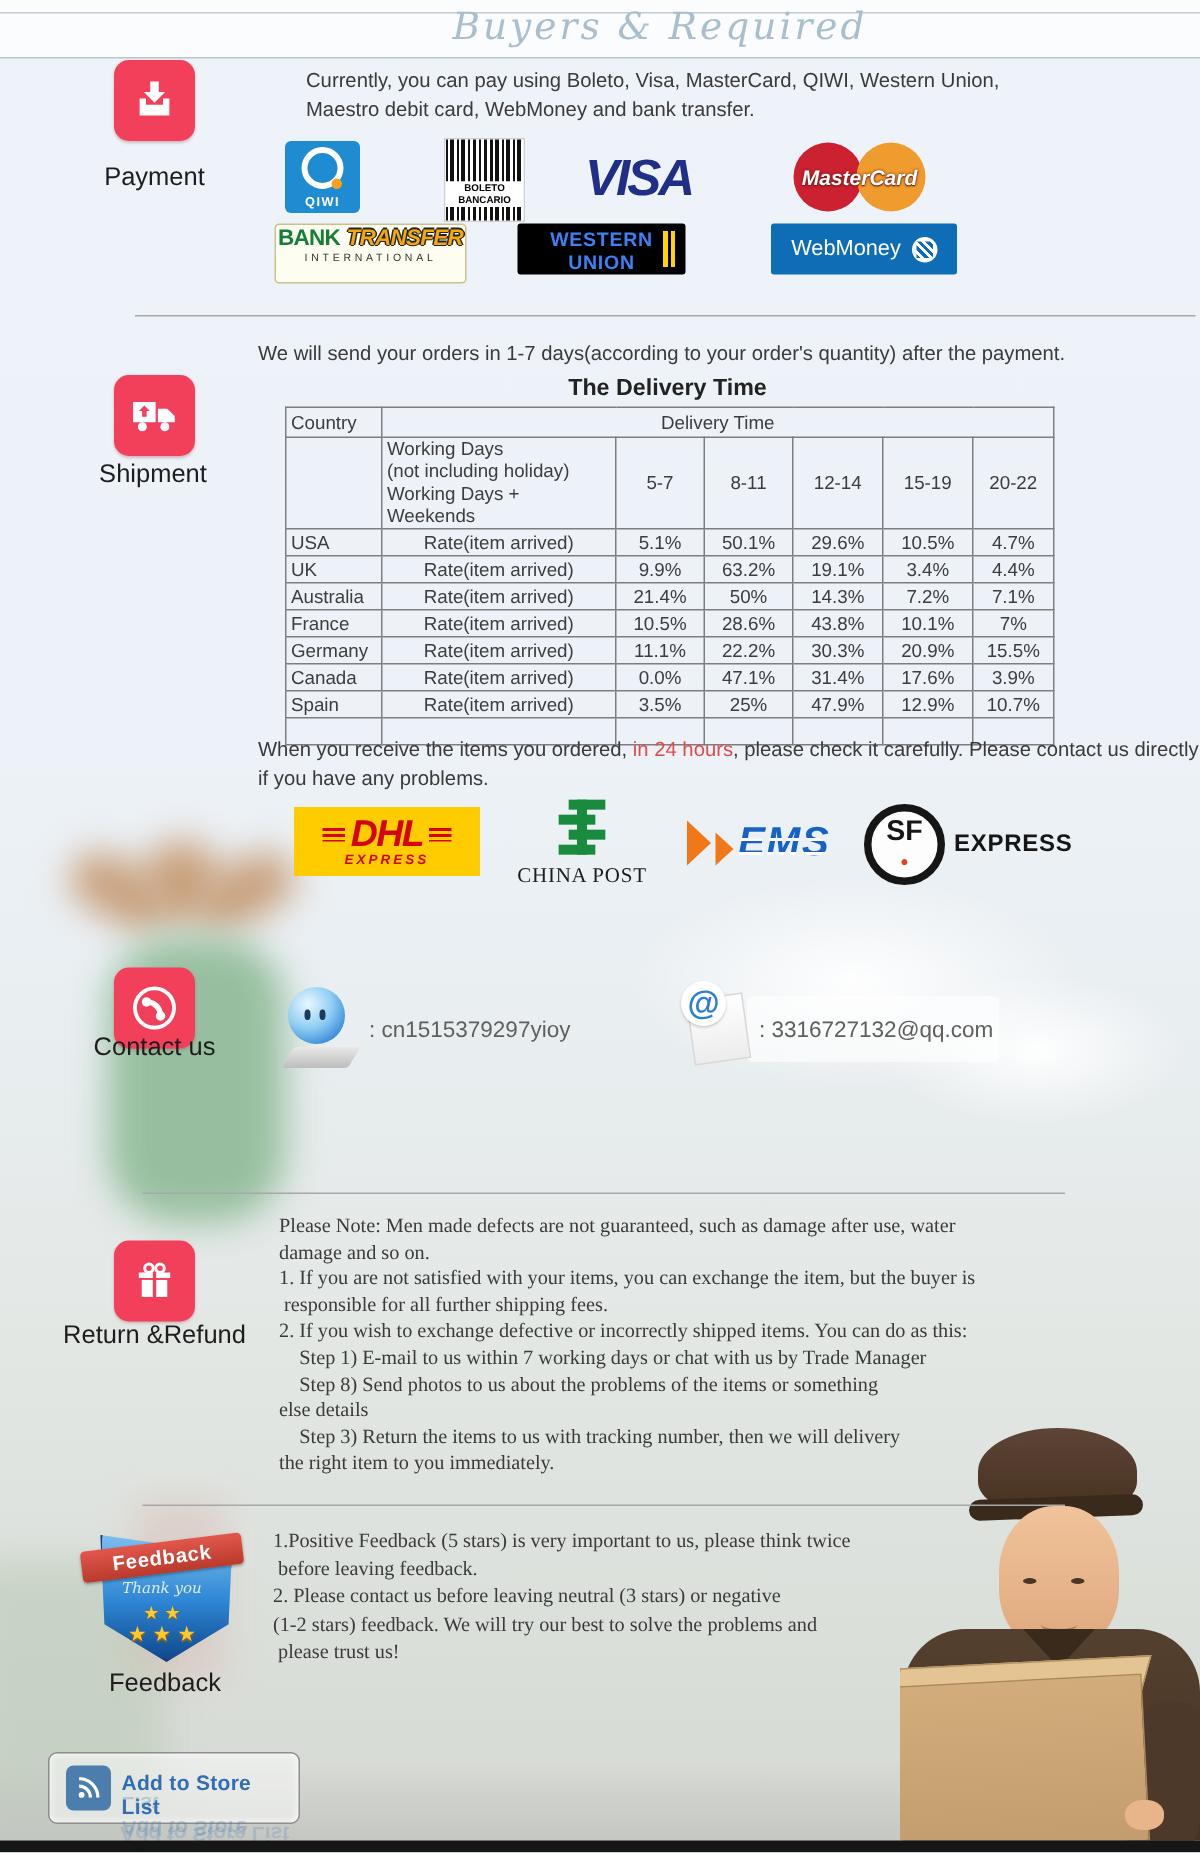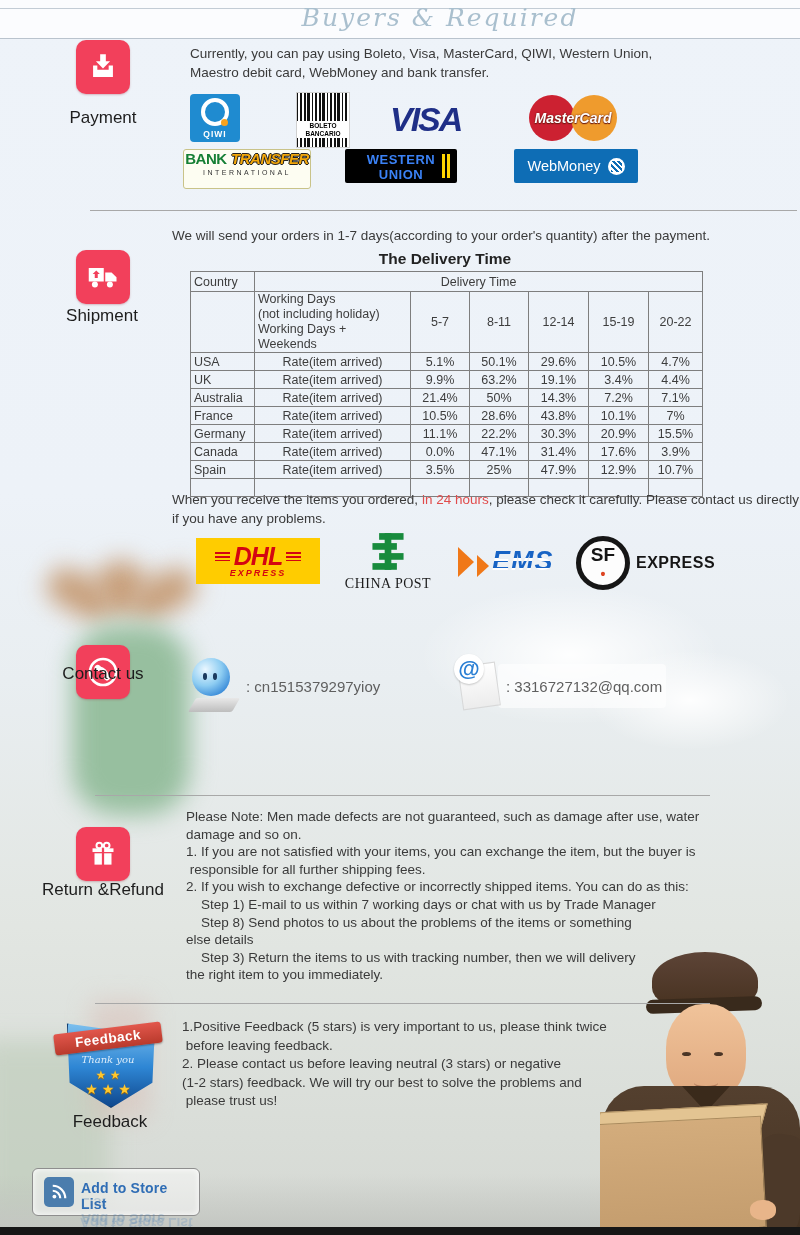--- a/index.html
+++ b/index.html
@@ -14,21 +14,21 @@
   
   .header-band{left:0;top:0;width:800px;height:38px;background:#fbfcfe;border-bottom:1px solid #b9c3cd;z-index:2;}
   .hline{left:0;top:8px;width:800px;height:1px;background:#c3ccd5;z-index:2;}
   .page-title{left:180px;top:3px;width:520px;text-align:center;z-index:3;
     font-family:"DejaVu Serif",serif;font-style:italic;font-size:25px;letter-spacing:2px;color:#a9bfce;}
   
   .sec-icon{width:54px;height:54px;border-radius:10px;background:#f2405b;z-index:3;
     display:flex;align-items:center;justify-content:center;box-shadow:0 1px 2px rgba(150,40,60,.3);}
   .sec-label{z-index:3;font-size:17px;color:#1d1d1d;text-align:center;}
   .bodytext{z-index:3;font-size:13.5px;line-height:19px;color:#3a3a3a;}
-  .preline{white-space:pre-wrap;line-height:17.6px;}
+  .preline{white-space:pre-wrap;line-height:17.6px;font-family:Liberation Serif, serif;}
   .divider{height:1px;background:#a8a8a8;z-index:3;}
   
   .logo{z-index:3;}
   .qiwi{width:50px;height:48px;background:#1f8bd0;border-radius:4px;display:flex;flex-direction:column;align-items:center;justify-content:center;}
   .qiwi .q{width:20px;height:20px;border:4px solid #fff;border-radius:50%;position:relative;}
   .qiwi .q::after{content:"";position:absolute;right:-3px;bottom:-4px;width:7px;height:7px;background:#f8a21c;border-radius:50%;}
   .qiwi .qlbl{color:#fff;font-size:8.5px;font-weight:bold;letter-spacing:1px;margin-top:3px;}
   .boleto{width:52px;height:54px;background:#fff;border:1px solid #d0d0d0;display:flex;flex-direction:column;}
   .barcode{flex:1;background:repeating-linear-gradient(90deg,#111 0 1.5px,#fff 1.5px 3px,#111 3px 5.5px,#fff 5.5px 7.5px);}
   .boleto .blbl{background:#fff;text-align:center;font-size:6.5px;font-weight:bold;color:#000;line-height:7.5px;padding:1px 0;}
@@ -143,21 +143,21 @@
   <div class="abs hline"></div>
   <div class="abs page-title">Buyers &amp; Required</div>
 
   <div class="abs sec-icon" style="left:76px;top:40px;">
     <svg width="34" height="34" viewBox="0 0 24 24">
       <path fill="#fff" d="M10 3h4v5h3l-5 5-5-5h3z"></path>
       <path fill="#fff" d="M5 11v8h14v-8h-3v3H8v-3z"></path>
     </svg>
   </div>
   <div class="abs sec-label" style="left:56px;top:108px;width:94px;">Payment</div>
-  <div class="abs bodytext" style="left:190px;top:44px;width:510px;">Currently, you can pay using Boleto, Visa, MasterCard, QIWI, Western Union, Maestro debit card, WebMoney and bank transfer.</div>
+  <div class="abs bodytext" style="left:204px;top:44px;width:510px;">Currently, you can pay using Boleto, Visa, MasterCard, QIWI, Western Union, Maestro debit card, WebMoney and bank transfer.</div>
 
   <div class="abs logo qiwi" style="left:190px;top:94px;">
     <div class="q"></div>
     <div class="qlbl">QIWI</div>
   </div>
 
   <div class="abs logo boleto" style="left:296px;top:92px;">
     <div class="barcode"></div>
     <div class="blbl"><span>BOLETO</span><br>
       <span>BANCARIO</span></div>
@@ -352,21 +352,21 @@
   <div class="abs sec-icon" style="left:76px;top:645px;">
     <svg width="36" height="36" viewBox="0 0 24 24">
       <circle cx="12" cy="12" r="8.7" fill="none" stroke="#fff" stroke-width="1.7"></circle>
       <g transform="rotate(45 12 12)" fill="#fff">
         <circle cx="7.6" cy="12.6" r="2.1"></circle>
         <circle cx="16.4" cy="12.6" r="2.1"></circle>
         <path d="M7.6 10.9q4.4 -2.9 8.8 0l-0.9 2.1q-3.5 -2 -7 0z"></path>
       </g>
     </svg>
   </div>
-  <div class="abs sec-label" style="left:42px;top:664px;width:122px;">Contact us</div>
+  <div class="abs sec-label" style="left:42px;top:688px;width:122px;">Contact us</div>
 
   <div class="abs" style="left:192px;top:658px;z-index:3;">
     <div class="tm-ball"></div>
     <div class="tm-book" style="margin-top:2px;"></div>
   </div>
   <div class="abs contact-text" style="left:246px;top:678px;">: cn1515379297yioy</div>
 
   <div class="abs glow" style="left:498px;top:664px;width:168px;height:44px;"></div>
   <div class="abs" style="left:460px;top:664px;z-index:3;">
     <div class="env"></div>

